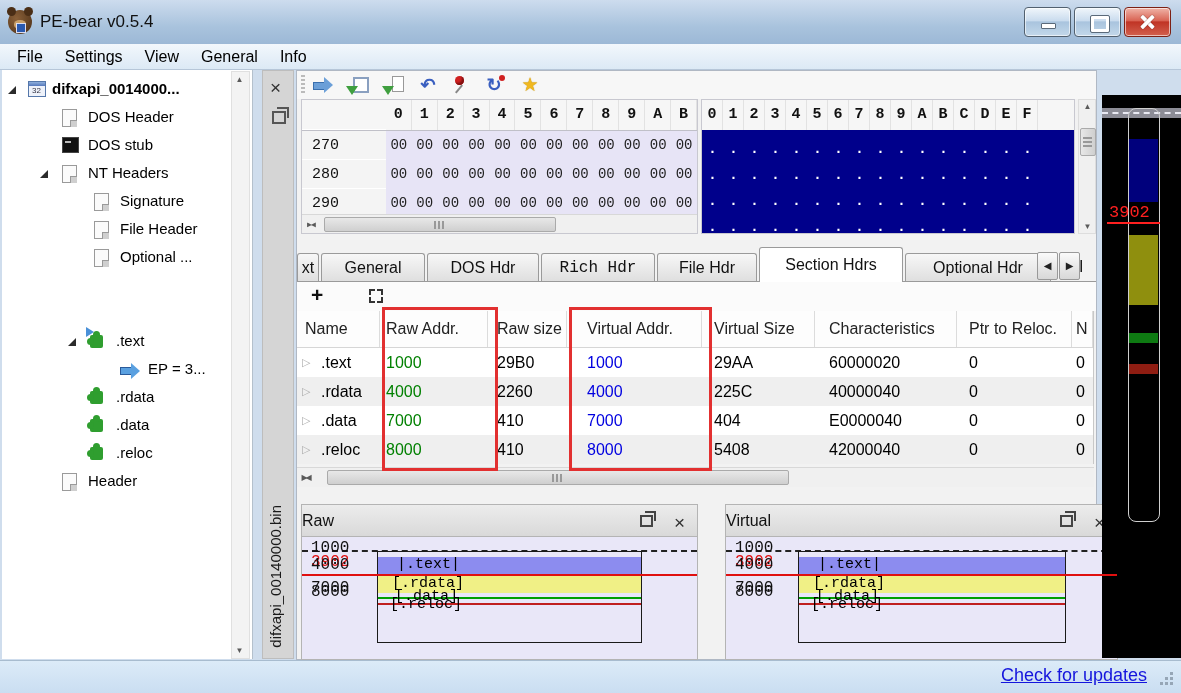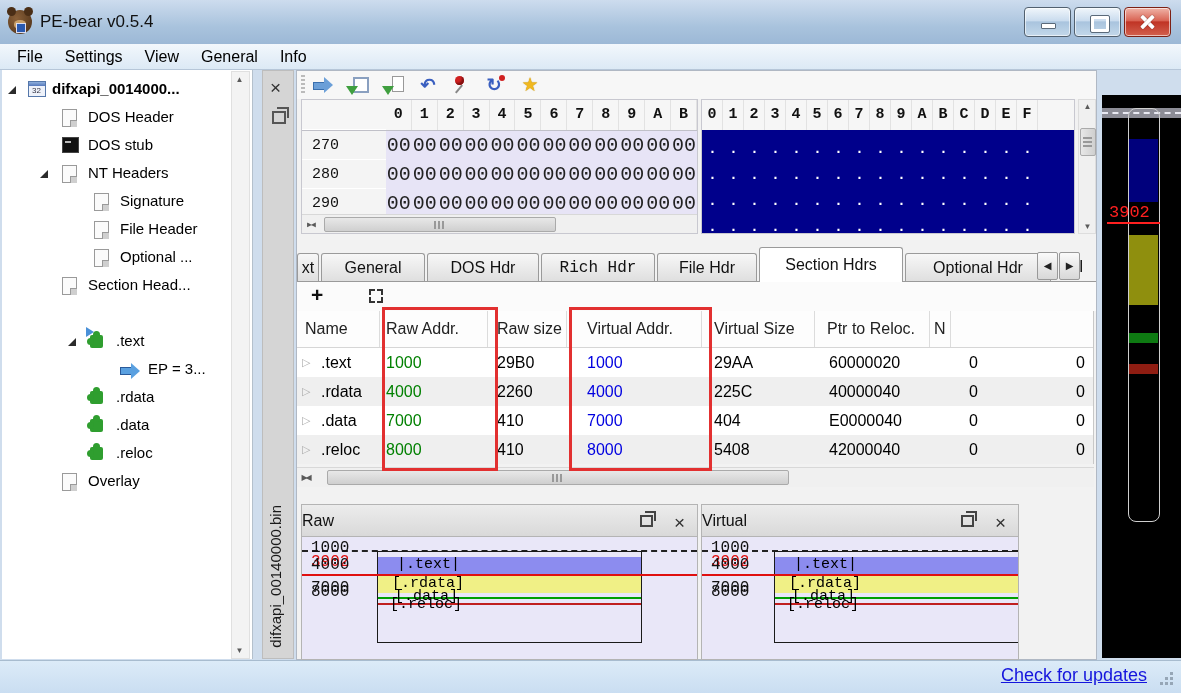--- a/index.html
+++ b/index.html
@@ -76,21 +76,21 @@
   .pin-stick{position:absolute;left:11px;top:11px;width:2px;height:10px;background:#888;transform:rotate(40deg);}
   .pin-head{position:absolute;left:8px;top:3px;width:9px;height:9px;border-radius:50%;background:#d02020;box-shadow:inset -2px -2px 2px #801010;}
   .red-dot{position:absolute;right:2px;top:2px;width:6px;height:6px;border-radius:50%;background:#d02020;}
   .star-ic{font-size:19px;color:#f0b820;line-height:24px;display:block;text-align:center;text-shadow:0 0 1px #b0820a;}
   
   .hexpanel{position:absolute;left:4px;top:28px;width:397px;height:135px;background:#fff;border:1px solid #c8c8d0;box-sizing:border-box;font-family:"Liberation Mono",monospace;}
   .hexrow{display:flex;height:29px;}
   .hexrow.header{height:30px;border-bottom:1px solid #c0c0c8;}
   .offcell{width:84px;box-sizing:border-box;padding-left:10px;background:#f4f4f4;font-size:15px;line-height:29px;color:#111;border-bottom:1px solid #fff;}
   .hexrow.header .offcell{background:#f4f4f4;}
-  .bytecell{width:26px;text-align:center;font-size:20px;line-height:29px;color:#222;}
+  .bytecell{width:26px;text-align:center;font-size:14px;line-height:29px;color:#222;}
   .hexbody{background:#e7e4f6;}
   .hdrcell{width:26px;text-align:center;font-weight:bold;font-size:15px;line-height:30px;color:#111;border-right:1px solid #e2e2e2;box-sizing:border-box;background:#f6f6f6;}
   .hscroll{position:absolute;left:0;height:18px;background:#f0f0f0;border-top:1px solid #d8d8d8;}
   .hthumb{position:absolute;top:2px;height:13px;background:linear-gradient(#e8e8e8,#cfcfcf);border:1px solid #aaa;border-radius:2px;}
   .hgrip{position:absolute;left:50%;top:3px;width:12px;height:8px;transform:translateX(-50%);
      background:repeating-linear-gradient(90deg,#999 0 2px,transparent 2px 4px);}
   
   .asciipanel{position:absolute;left:404px;top:28px;width:374px;height:135px;background:#fff;border:1px solid #c8c8d0;box-sizing:border-box;font-family:"Liberation Mono",monospace;}
   .asciihdr{display:flex;height:30px;border-bottom:1px solid #c0c0c8;}
   .acell{width:21px;text-align:center;font-weight:bold;font-size:15px;line-height:30px;color:#111;border-right:1px solid #e2e2e2;box-sizing:border-box;background:#f6f6f6;}
@@ -215,24 +215,20 @@
       <span class="tlabel" style="left: 118px;">Signature</span>
     </div>
     <div class="tree-row" style="top: 146px;">
       <span class="ticon doc" style="left: 92px;"></span>
       <span class="tlabel" style="left: 118px;">File Header</span>
     </div>
     <div class="tree-row" style="top: 174px;">
       <span class="ticon doc" style="left: 92px;"></span>
       <span class="tlabel" style="left: 118px;">Optional ...</span>
     </div>
-    <div class="tree-row" style="top: 202px;">
-      <span class="ticon doc" style="left: 60px;"></span>
-      <span class="tlabel" style="left: 86px;">Section Head...</span>
-    </div>
     <div class="tree-row" style="top: 258px;">
       <span class="expander" style="left: 66px;"></span>
       <span class="ticon puzzle-arrow" style="left: 88px;">
         <span class="mini-arrow"></span>
       </span>
       <span class="tlabel" style="left: 114px;">.text</span>
     </div>
     <div class="tree-row" style="top: 286px;">
       <span class="ticon ep" style="left: 118px;">
         <span class="ep-bar"></span>
@@ -247,21 +243,21 @@
     <div class="tree-row" style="top: 342px;">
       <span class="ticon puzzle" style="left: 88px;"></span>
       <span class="tlabel" style="left: 114px;">.data</span>
     </div>
     <div class="tree-row" style="top: 370px;">
       <span class="ticon puzzle" style="left: 88px;"></span>
       <span class="tlabel" style="left: 114px;">.reloc</span>
     </div>
     <div class="tree-row" style="top: 398px;">
       <span class="ticon doc" style="left: 60px;"></span>
-      <span class="tlabel" style="left: 86px;">Overlay</span>
+      <span class="tlabel" style="left: 86px;">Header</span>
     </div>
   </div>
 <div class="tree-scroll">
   <span class="sarrow" style="top:3px">▲</span>
   <span class="sarrow" style="bottom:3px">▼</span>
 </div>
 
 <div class="dockstrip">
   <span class="dock-x">×</span>
   <span class="dock-float"></span>
@@ -499,20 +495,21 @@
       </span>
   </div>
 
   <div class="sectable" id="sectable">
       <div class="trow header">
         <div class="tcell" style="width: 83px; padding-left: 8px;">Name</div>
         <div class="tcell" style="width: 108px; padding-left: 6px;">Raw Addr.</div>
         <div class="tcell" style="width: 79px; padding-left: 9px;">Raw size</div>
         <div class="tcell" style="width: 135px; padding-left: 20px;">Virtual Addr.</div>
         <div class="tcell" style="width: 113px; padding-left: 12px;">Virtual Size</div>
+        <div class="tcell" style="width: 142px; padding-left: 14px;">Characteristics</div>
         <div class="tcell" style="width: 115px; padding-left: 12px;">Ptr to Reloc.</div>
         <div class="tcell" style="width: 21px; padding-left: 4px;">N</div>
       </div>
       <div class="trow">
         <div class="tcell" style="width: 83px; padding-left: 24px;"><span class="rowexp">▷</span>.text</div>
         <div class="tcell green" style="width: 108px; padding-left: 6px;">1000</div>
         <div class="tcell" style="width: 79px; padding-left: 9px;">29B0</div>
         <div class="tcell blue" style="width: 135px; padding-left: 20px;">1000</div>
         <div class="tcell" style="width: 113px; padding-left: 12px;">29AA</div>
         <div class="tcell" style="width: 142px; padding-left: 14px;">60000020</div>
@@ -581,21 +578,21 @@
         <div class="band" style="left: 76px; width: 263px; top: 39px; height: 17px; background: rgb(240, 240, 134);"></div>
         <div class="band" style="left: 76px; width: 263px; top: 60px; height: 2px; background: rgb(0, 160, 0);"></div>
         <div class="band" style="left: 76px; width: 263px; top: 66px; height: 2px; background: rgb(192, 32, 32);"></div>
         <span class="seclabel" style="left: 95px; top: 20px;">|.text|</span>
         <span class="seclabel" style="left: 90px; top: 39px;">[.rdata]</span>
         <span class="seclabel" style="left: 93px; top: 52px;">[.data]</span>
         <span class="seclabel" style="left: 88px; top: 60px;">[.reloc]</span>
       </div>
   </div>
 
-  <div class="dockpanel" style="left:404px;width:318px">
+  <div class="dockpanel" style="left:428px;width:393px">
     <div class="dp-title">
       <span>Virtual</span>
       <span class="dp-float"></span>
       <span class="dp-x">×</span>
     </div>
     <div class="dp-body" id="virtdiag">
         <div class="dashline"></div>
         <div class="epline"></div>
         <span class="addr" style="top: 3px;">1000</span>
         <span class="addr red" style="top: 17px;">3902</span>

